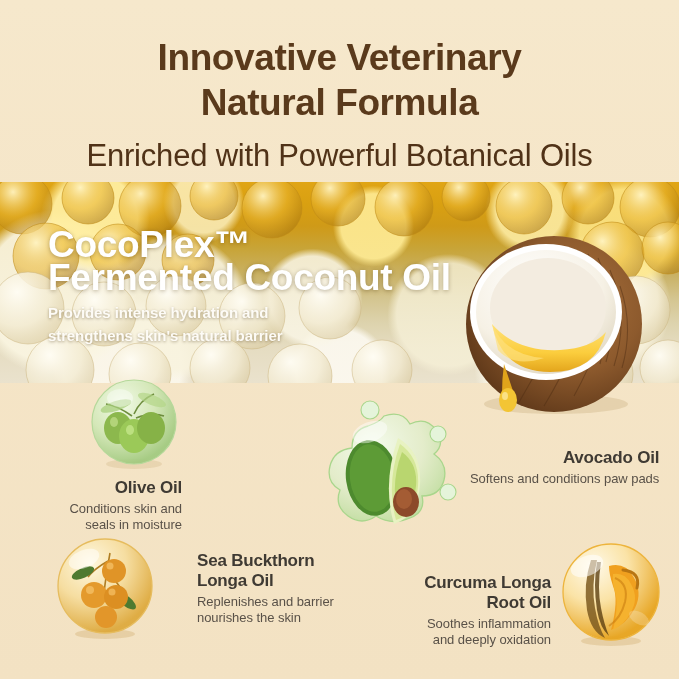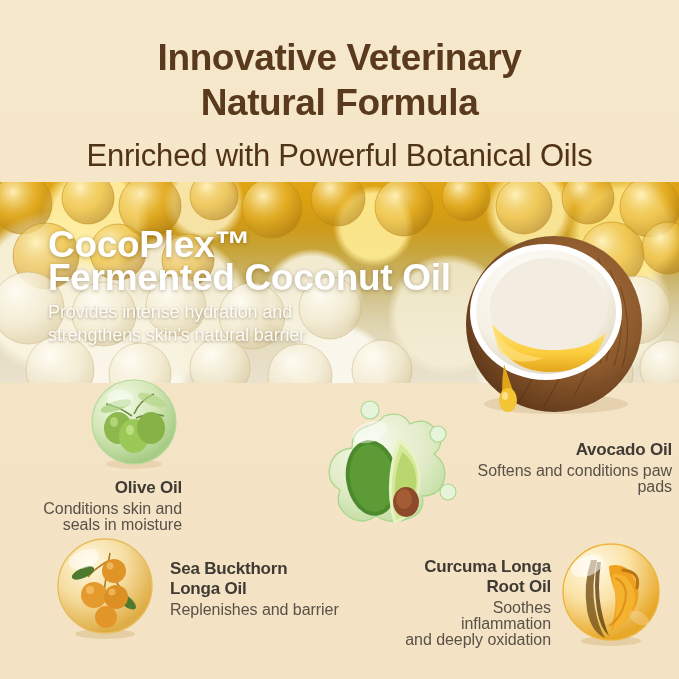--- a/index.html
+++ b/index.html
@@ -100,43 +100,43 @@
   .hero-h1 {
     color: #ffffff;
     font-weight: 700;
     font-size: 37px;
     line-height: 33px;
     letter-spacing: -0.3px;
     white-space: nowrap;
   }
   .hero-sub {
     color: #fdfbf6;
-    font-weight: 400;
-    font-size: 18px;
+    font-weight: 700;
+    font-size: 15px;
     line-height: 23px;
     margin-top: 7px;
     letter-spacing: -0.1px;
     text-shadow: 0 1px 3px rgba(60,40,5,.4);
   }
 
   
   .ing {
     position: absolute;
   }
   .ing-name {
     color: #3f3a33;
     font-weight: 600;
     font-size: 17px;
     line-height: 20px;
     letter-spacing: -0.2px;
   }
   .ing-desc {
     color: #595148;
     font-weight: 400;
-    font-size: 16px;
+    font-size: 13px;
     line-height: 16px;
     margin-top: 3px;
     letter-spacing: -0.05px;
   }
 
   
   #ing-olive {
     left: 42px;
     top: 378px;
     width: 140px;
@@ -154,20 +154,21 @@
   }
   #ing-avocado .ing-copy { margin-left: 10px; text-align: right; }
 
   
   #ing-buckthorn {
     left: 52px;
     top: 535px;
     width: 300px;
     display: flex;
     align-items: center;
+    gap: 27px;
   }
   #ing-buckthorn .ing-copy { margin-left: 12px; }
 
   
   #ing-curcuma {
     left: 400px;
     top: 540px;
     width: 265px;
     display: flex;
     align-items: flex-end;
@@ -374,20 +375,21 @@
       <circle cx="54" cy="82" r="11" fill="#e2962a"></circle>
       <circle cx="58" cy="31" r="3.5" fill="#f6c268" opacity=".75"></circle>
       <circle cx="38" cy="55" r="4" fill="#f6c268" opacity=".75"></circle>
       <circle cx="60" cy="57" r="3.5" fill="#f6c268" opacity=".7"></circle>
       <ellipse cx="32" cy="24" rx="16" ry="9" fill="#ffffff" opacity=".5" transform="rotate(-22 32 24)"></ellipse>
     </svg>
     <div class="ing-copy">
       <div class="ing-name">Sea Buckthorn</div>
       <div class="ing-name">Longa Oil</div>
       <div class="ing-desc">Replenishes and barrier</div>
+      <div class="ing-desc" style="margin-top:0">nourishes the skin</div>
     </div>
   </div>
 
   <div class="ing" id="ing-curcuma">
     <div class="ing-copy">
       <div class="ing-name">Curcuma Longa</div>
       <div class="ing-name">Root Oil</div>
       <div class="ing-desc">Soothes inflammation</div>
       <div class="ing-desc" style="margin-top:0">and deeply oxidation</div>
     </div>

